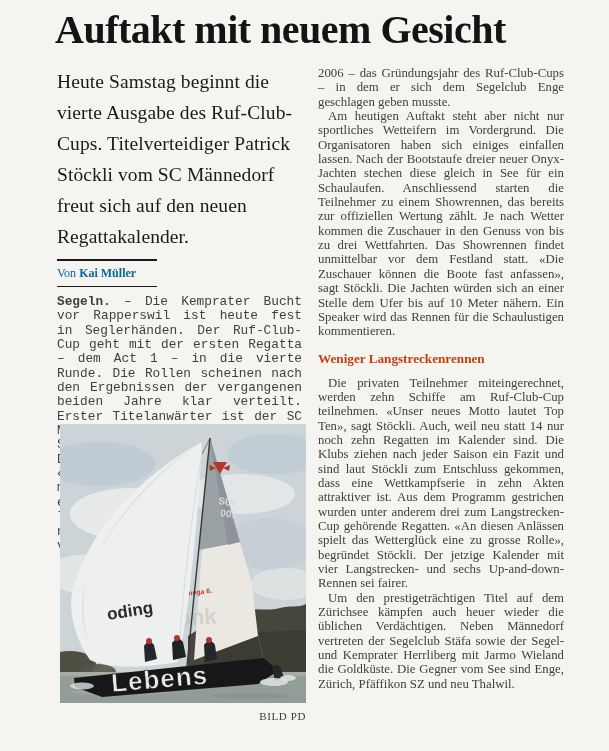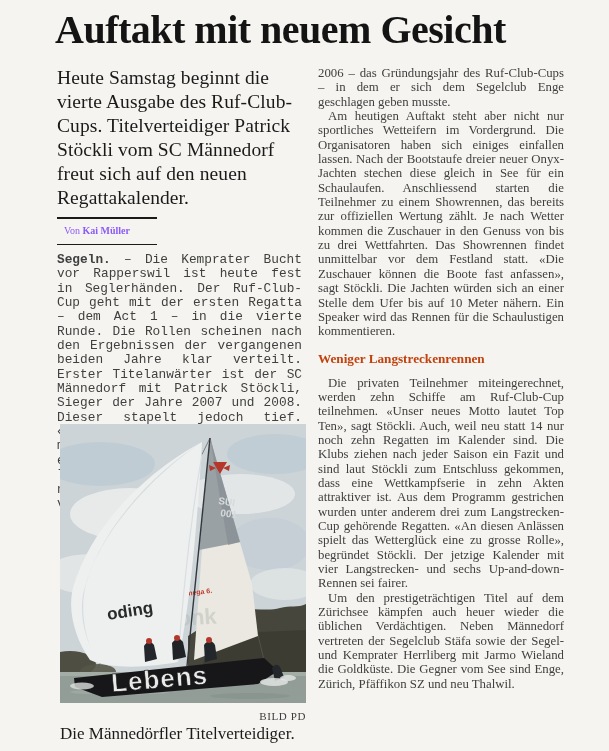--- a/index.html
+++ b/index.html
@@ -16,28 +16,28 @@
     position:absolute; left:55px; top:4px; width:520px;
     font-size:40px; font-weight:700; letter-spacing:-0.5px;
     color:#141414; line-height:52px; white-space:nowrap;
   }
 
   .col { position:absolute; top:66px; }
   .col-left  { left:57px;  width:245px; }
   .col-right { left:318px; width:246px; }
 
   .lede {
-    font-size:19.5px; line-height:24px; font-weight:500;
+    font-size:19.5px; line-height:31px; font-weight:500;
     color:#1a1a1a; letter-spacing:0.1px;
   }
 
   .byline-block { margin-top:7px; width:100px; }
   .rule-top    { border-top:2px solid #1a1a1a; }
   .rule-bottom { border-top:1px solid #1a1a1a; }
-  .byline { font-size:10px; line-height:18px; padding:3px 0 4px 0; white-space:nowrap; color:#8b5cf6;margin-left:7px; }
+  .byline { font-size:12px; line-height:18px; padding:3px 0 4px 0; white-space:nowrap; color:#0369a1; }
   .byline b { font-weight:700; }
 
   .body-text {
     font-size:12.8px; line-height:14.35px; text-align:justify;
     hyphens:auto; -webkit-hyphens:auto; color:#404040;
   }
   .col-left .body-text.lead-par { margin-top:8px; text-align-last:justify;font-family:Liberation Mono, monospace; }
   .lead-in { font-weight:700; }
   .indent { text-indent:10px; }
 
@@ -140,16 +140,15 @@
       <text x="52" y="268" font-size="26" font-weight="bold" fill="#e9e9e9" stroke="#141414" stroke-width="0.6" font-family="Liberation Sans, sans-serif" letter-spacing="1" transform="rotate(-5 52 268)">Lebens</text>
 
       <g>
         <path d="M212,244 q4,-6 8,-1 l4,10 l-9,4 Z" fill="#23262b"></path>
         <ellipse cx="214" cy="258" rx="14" ry="4" fill="#dfe3e0" opacity="0.85"></ellipse>
         <ellipse cx="228" cy="254" rx="8" ry="3" fill="#e6e9e6" opacity="0.8"></ellipse>
       </g>
       <ellipse cx="22" cy="262" rx="12" ry="3.5" fill="#dde1de" opacity="0.8"></ellipse>
     </svg>
     <div class="credit">BILD PD</div>
-    <figcaption class="caption">Die Männedörfler Titelverteidiger.</figcaption>
   </figure>
 
 </div>
 
 </body></html>

